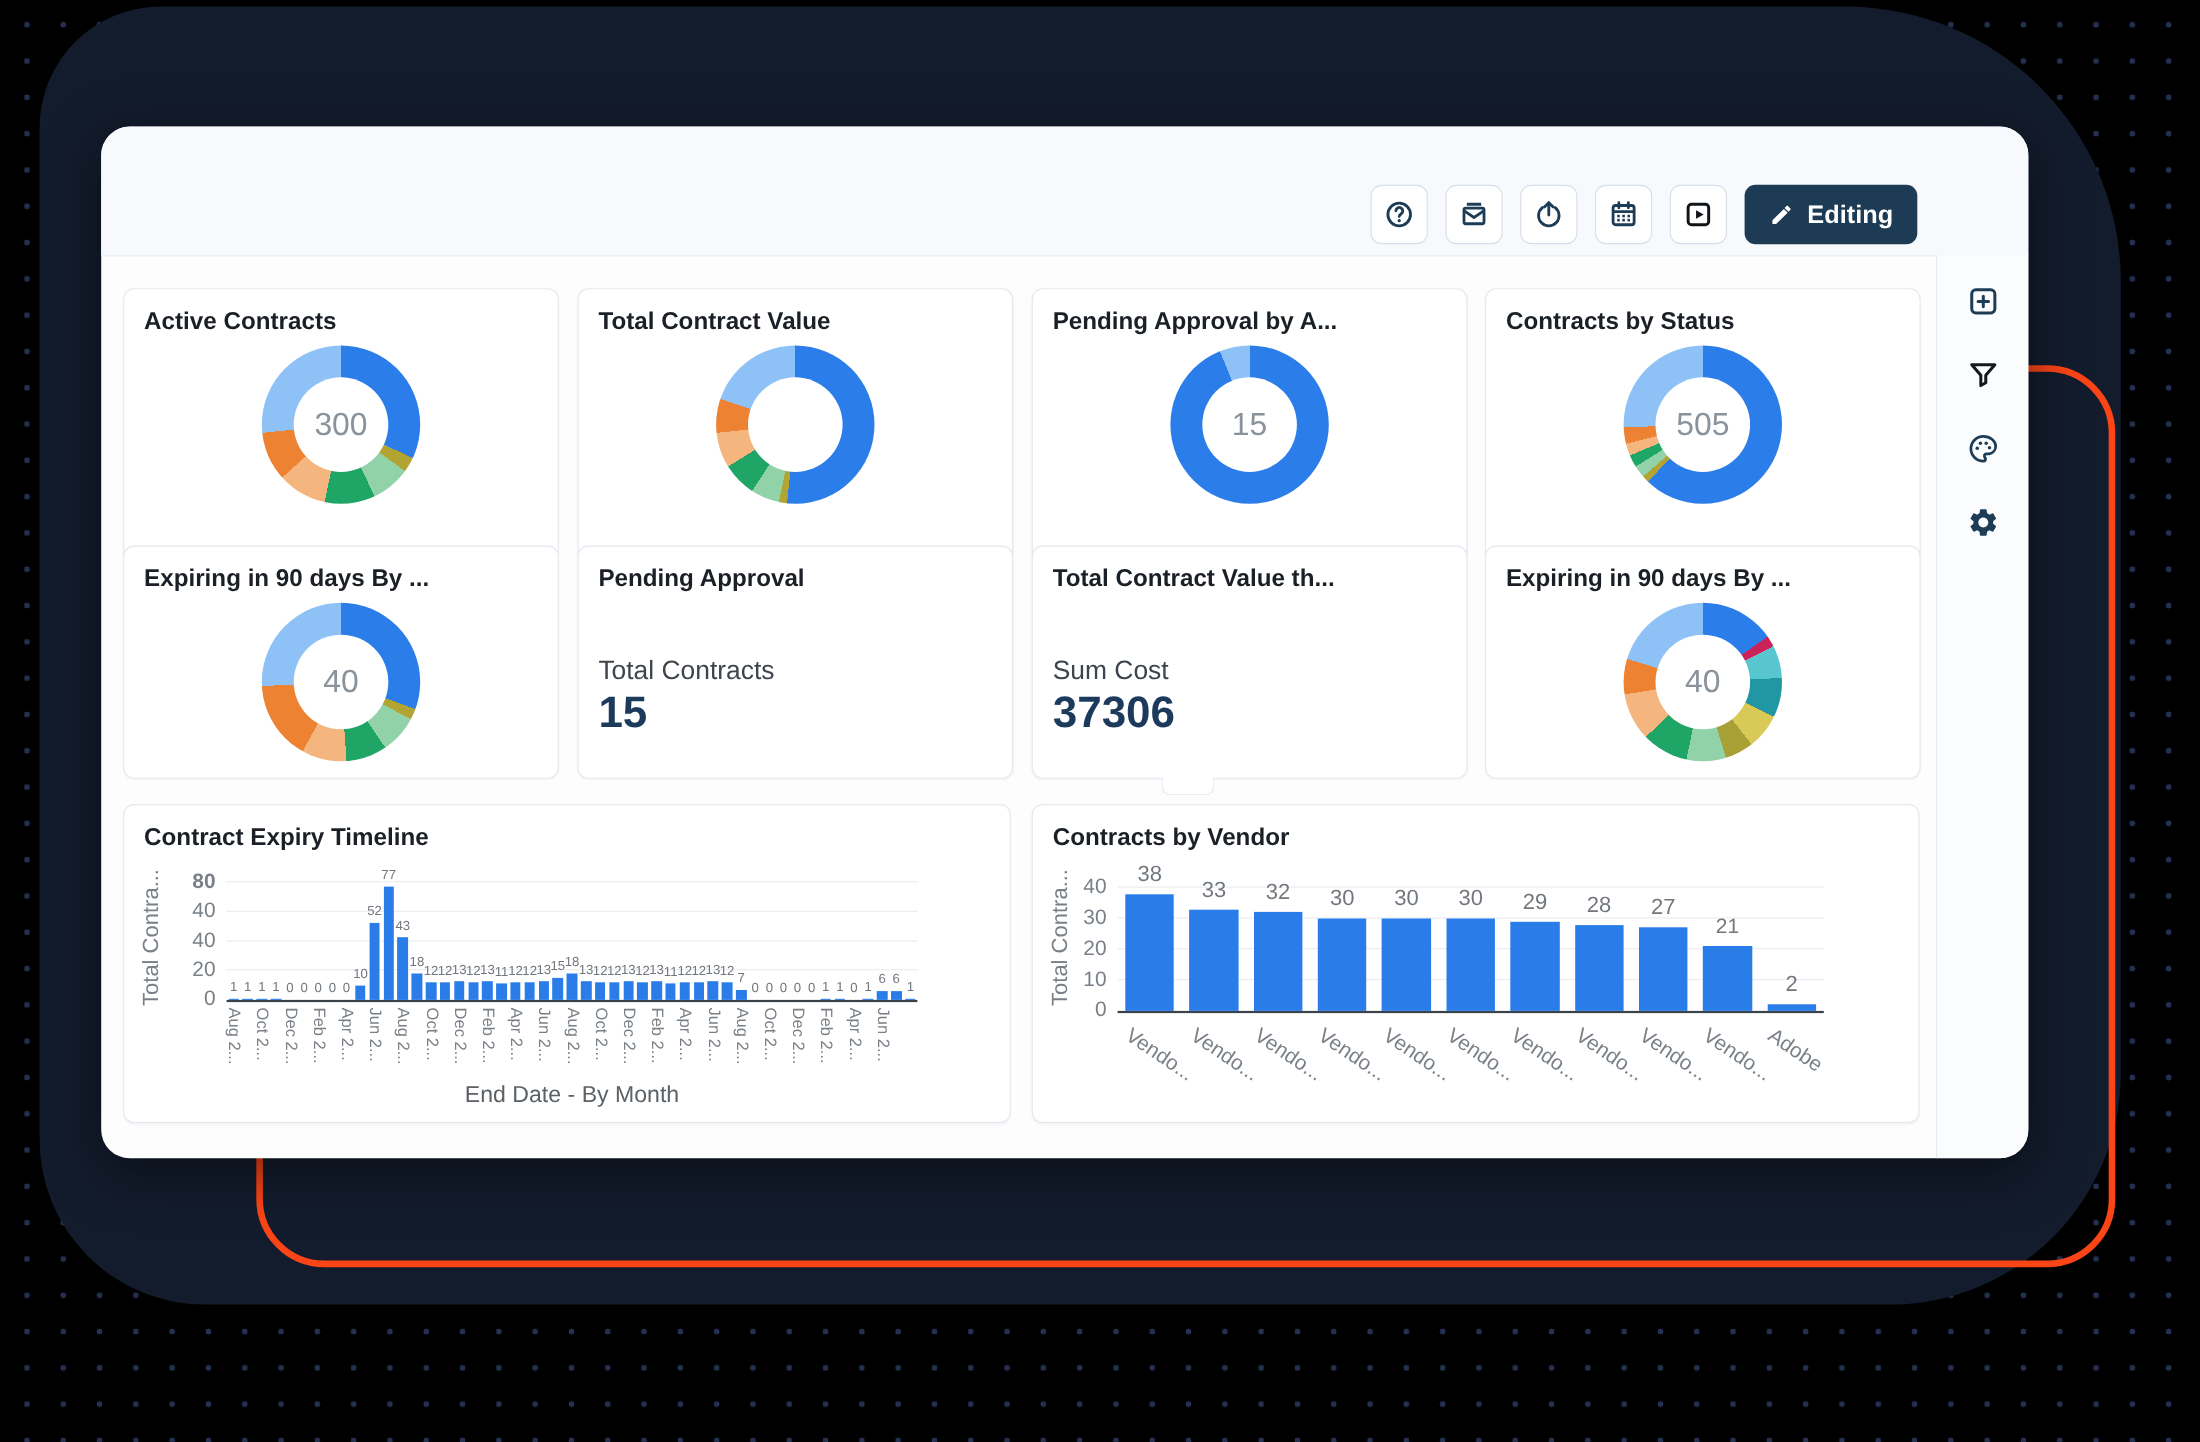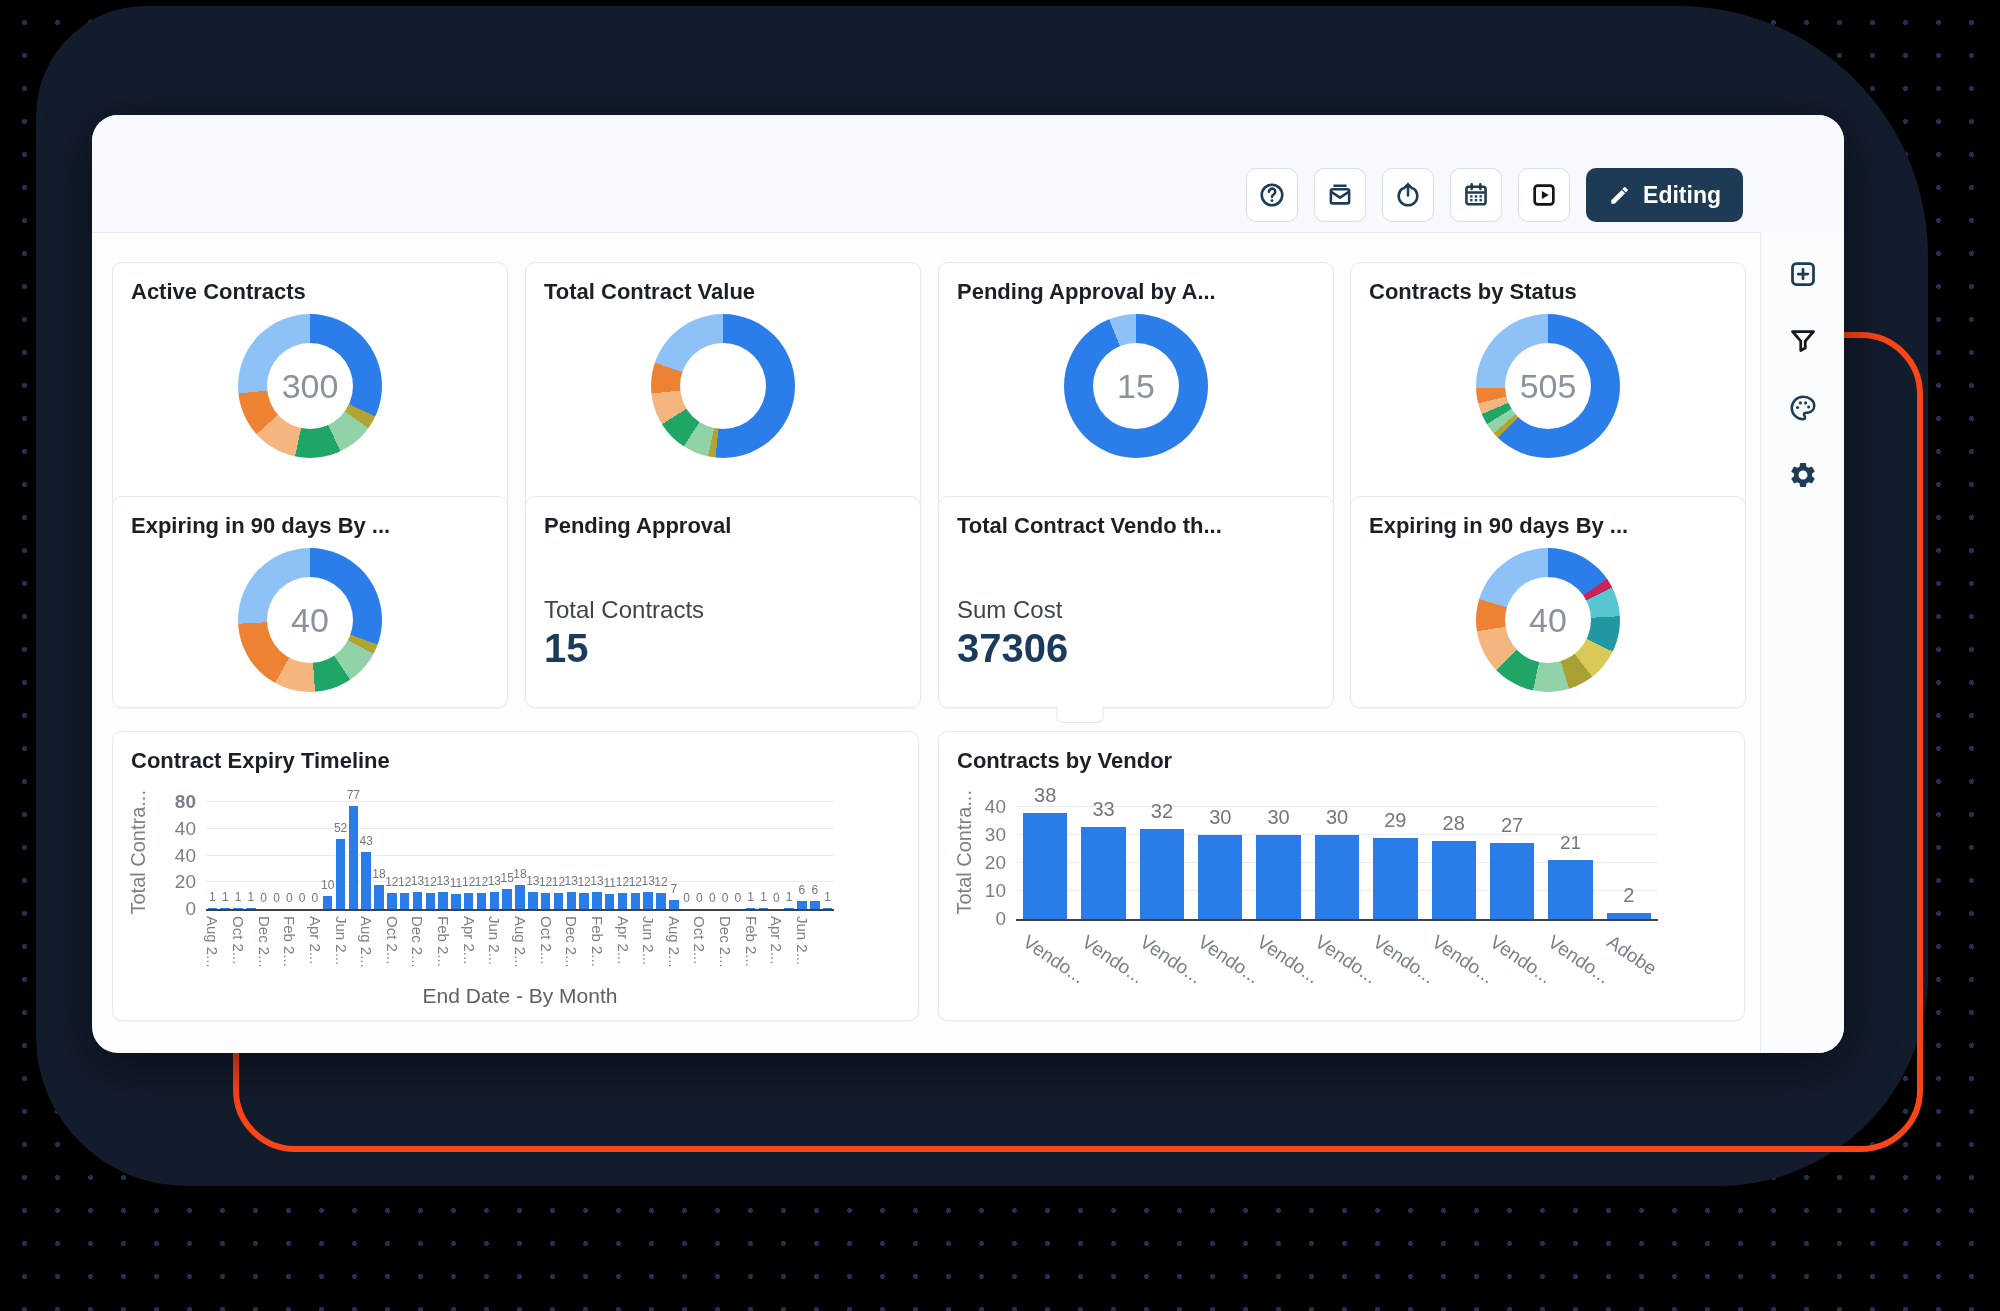--- a/index.html
+++ b/index.html
@@ -42,21 +42,21 @@
   .r1{top:147px;height:248px;width:396px;}
   .r2{top:381px;height:212px;width:396px;}
   .c1{left:20px;}.c2{left:433px;}.c3{left:846px;}.c4{left:1258px;}
   .chart-card{top:616px;height:290px;width:807px;}
   .chl{left:20px;}.chr{left:846px;}
   
   .donut{position:absolute;left:50%;top:51px;width:144px;height:144px;margin-left:-72px;
     border-radius:50%;}
   .hole{position:absolute;inset:29px;background:#fff;border-radius:50%;}
   .donut-center{position:absolute;inset:0;display:flex;align-items:center;justify-content:center;
-    font-size:34px;color:#8a929b;}
+    font-size:29px;color:#8a929b;}
   
   .kpi-label{position:absolute;left:18px;top:99px;font-size:24px;color:#3d444c;}
   .kpi-value{position:absolute;left:18px;top:129px;font-size:40px;font-weight:700;color:#1c3a5c;}
   
   .plot{position:absolute;border-bottom:2.5px solid #3a424a;}
   .gridline{position:absolute;left:0;right:0;height:1px;background:#e9ebee;}
   .ytick{position:absolute;width:40px;text-align:right;font-size:19px;color:#7a8087;}
   .ylab{position:absolute;left:14px;top:58px;writing-mode:vertical-rl;transform:rotate(180deg);
     font-size:20px;color:#7a8087;}
   .xlab{position:absolute;bottom:12px;text-align:center;font-size:21px;color:#5c6166;}
@@ -177,21 +177,21 @@
       <div class="hole"></div>
       <span class="donut-center">40</span>
     </div>
   </div>
   <div class="card r2 c2">
     <span class="card-title">Pending Approval</span>
     <span class="kpi-label">Total Contracts</span>
     <span class="kpi-value">15</span>
   </div>
   <div class="card r2 c3">
-    <span class="card-title">Total Contract Vendo th...</span>
+    <span class="card-title">Total Contract Value th...</span>
     <span class="kpi-label">Sum Cost</span>
     <span class="kpi-value">37306</span>
   </div>
   <div class="card r2 c4">
     <span class="card-title">Expiring in 90 days By ...</span>
     <div class="donut" style="background: conic-gradient(rgb(43, 125, 233) 0deg, rgb(43, 125, 233) 55deg, rgb(201, 35, 90) 55deg, rgb(201, 35, 90) 63deg, rgb(88, 198, 206) 63deg, rgb(88, 198, 206) 87deg, rgb(32, 151, 163) 87deg, rgb(32, 151, 163) 116deg, rgb(217, 201, 87) 116deg, rgb(217, 201, 87) 142deg, rgb(168, 159, 53) 142deg, rgb(168, 159, 53) 163deg, rgb(146, 210, 169) 163deg, rgb(146, 210, 169) 192deg, rgb(31, 165, 101) 192deg, rgb(31, 165, 101) 226deg, rgb(244, 181, 126) 226deg, rgb(244, 181, 126) 261deg, rgb(238, 130, 51) 261deg, rgb(238, 130, 51) 287deg, rgb(142, 194, 247) 287deg, rgb(142, 194, 247) 360deg);">
       <div class="hole"></div>
       <span class="donut-center">40</span>
     </div>
   </div>

